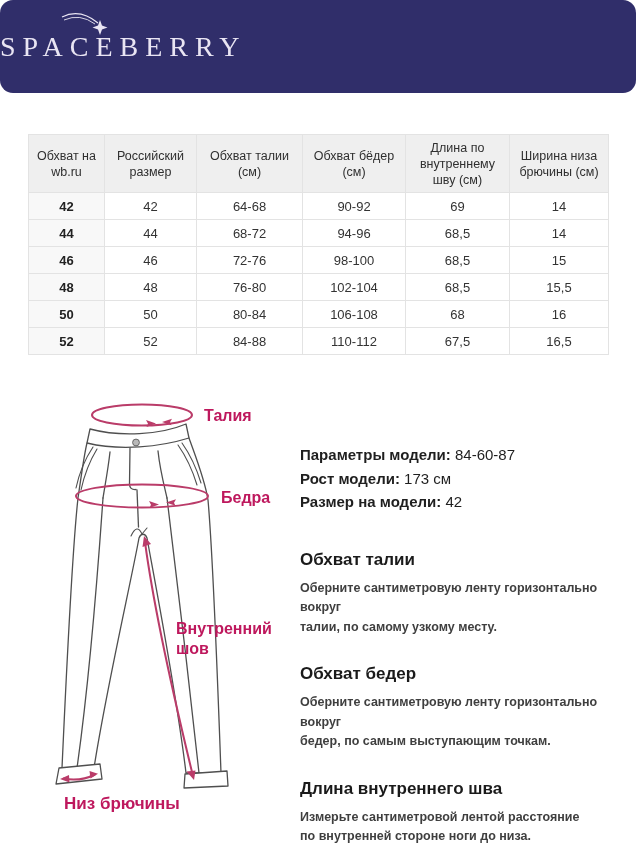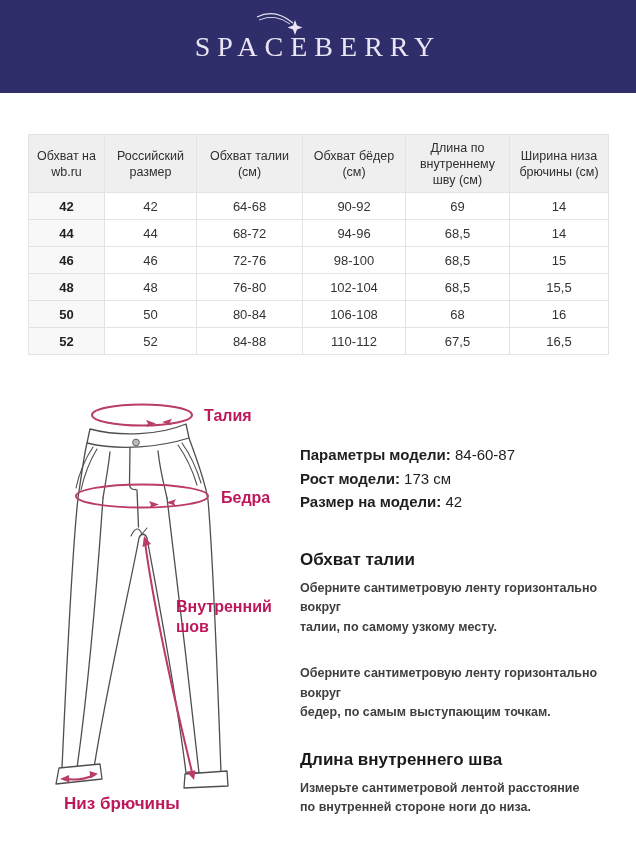--- a/index.html
+++ b/index.html
@@ -3,21 +3,21 @@
 <meta charset="utf-8">
 <style>
   * { margin: 0; padding: 0; box-sizing: border-box; }
   html, body { width: 636px; height: 848px; background: #ffffff; overflow: hidden; }
   body { font-family: "Liberation Sans", sans-serif; color: #333; position: relative; }
 
   
   .brand-header {
     position: absolute; left: 0; top: 0; width: 636px; height: 93px;
     background: var(--header-bg, #302e6a);
-    display: flex; align-items: center; justify-content: center;
+    display: flex; align-items: center;  border-radius: 13px;
   }
   .logo-wrap { position: relative; }
   .logo-text {
     font-family: "Liberation Serif", serif;
     font-size: 28px; letter-spacing: 7px; font-weight: 400;
     color: #e9e5f3;
   }
   .star-svg { position: absolute; left: 58px; top: -24px; }
 
   
@@ -40,21 +40,21 @@
   }
 
   
   .pants-svg { position: absolute; left: 20px; top: 390px; }
   .diagram-label {
     position: absolute; font-size: 16px; font-weight: 700;
     color: #be185d; line-height: 20px; white-space: pre-line;
   }
   .lbl-waist  { left: 204px; top: 406px; }
   .lbl-hips   { left: 221px; top: 488px; }
-  .lbl-inseam { left: 176px; top: 597px; width: 100px; }
+  .lbl-inseam { left: 176px; top: 619px; width: 100px; }
   .lbl-hem    { left: 64px;  top: 794px; font-size: 17px; }
 
   
   .info-col { position: absolute; left: 300px; top: 443px; width: 318px; }
   .model-block { margin-bottom: 36px; }
   .model-line { font-size: 15px; line-height: 23.5px; color: #1f1f1f; }
   .model-line .ml { font-weight: 700; margin-top: 28px; }
   .guide-section { margin-top: 27px; }
   .guide-section:first-of-type { margin-top: 0; }
   .guide-title { font-size: 17px; font-weight: 700; color: #1a1a1a; margin-bottom: 9px; }
@@ -228,20 +228,21 @@
     </div>
   </div>
 
   <section class="guide-section">
     <h3 class="guide-title">Обхват талии</h3>
     <p class="guide-text">Оберните сантиметровую ленту горизонтально вокруг
 талии, по самому узкому месту.</p>
   </section>
 
   <section class="guide-section">
+    <h3 class="guide-title">Обхват бедер</h3>
     <p class="guide-text">Оберните сантиметровую ленту горизонтально вокруг
 бедер, по самым выступающим точкам.</p>
   </section>
 
   <section class="guide-section">
     <h3 class="guide-title">Длина внутреннего шва</h3>
     <p class="guide-text">Измерьте сантиметровой лентой расстояние
 по внутренней стороне ноги до низа.</p>
   </section>
 </div>

